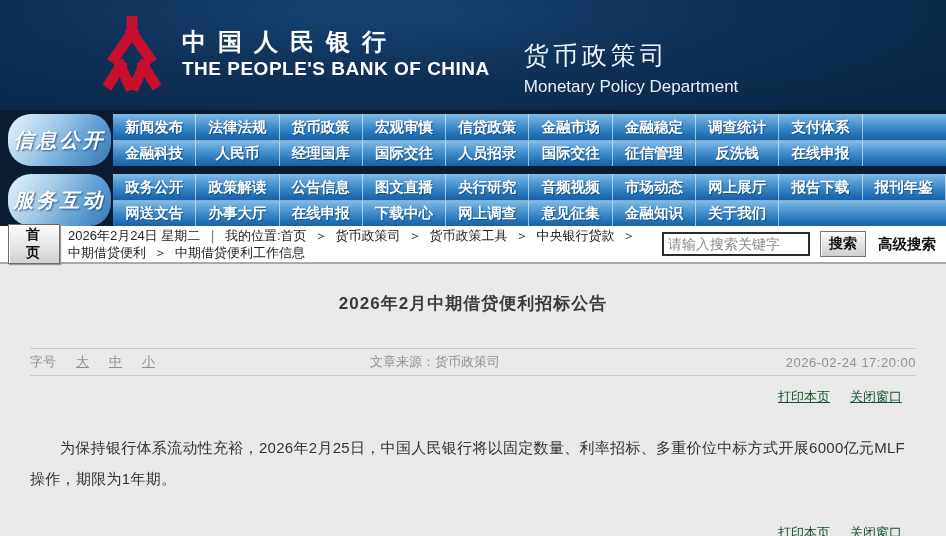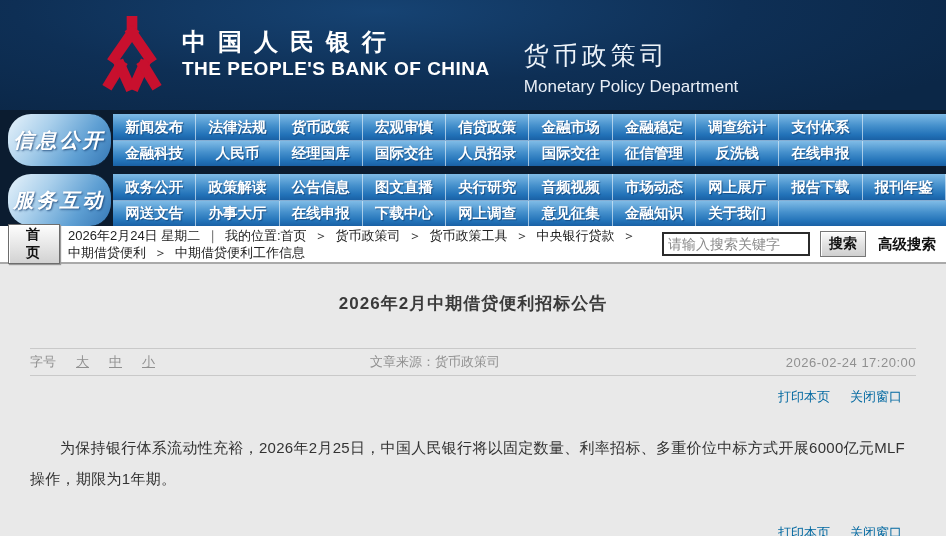--- a/index.html
+++ b/index.html
@@ -66,21 +66,21 @@
   .article-title { text-align:center; padding-top:28px; font-size:17px; font-weight:bold;
       color:#3a3a3a; letter-spacing:1px; }
   .meta-row { margin-top:33px; border-top:1px solid #c9c9c9; border-bottom:1px solid #c9c9c9;
       height:28px; display:flex; align-items:center; font-size:13px; color:#909090; }
   .meta-left { flex:0 0 340px; display:flex; align-items:center; gap:20px; }
   .size-link { text-decoration:underline; color:#909090; cursor:pointer; }
   .meta-mid { flex:1 1 auto; display:flex; }
   .meta-right { flex:0 0 auto; letter-spacing:0.5px; }
   .print-row { display:flex; justify-content:flex-end; gap:20px; padding:12px 14px 0 0;
       font-size:13px; }
-  .g-link { color:#0369a1; cursor:pointer; }
+  .g-link { color:#14532d; text-decoration:underline; cursor:pointer; }
   .article-body { margin-top:26px; font-size:15px; color:#333; line-height:31px;
       text-indent:2em; letter-spacing:0.3px; }
   .print-row-bottom { padding-top:30px; }
 </style>
 </head>
 <body>
 
 <div class="header">
   <svg class="logo-emblem" viewBox="0 0 66 78">
     <g stroke="#c8102e" stroke-width="11" stroke-linecap="square" fill="none">

